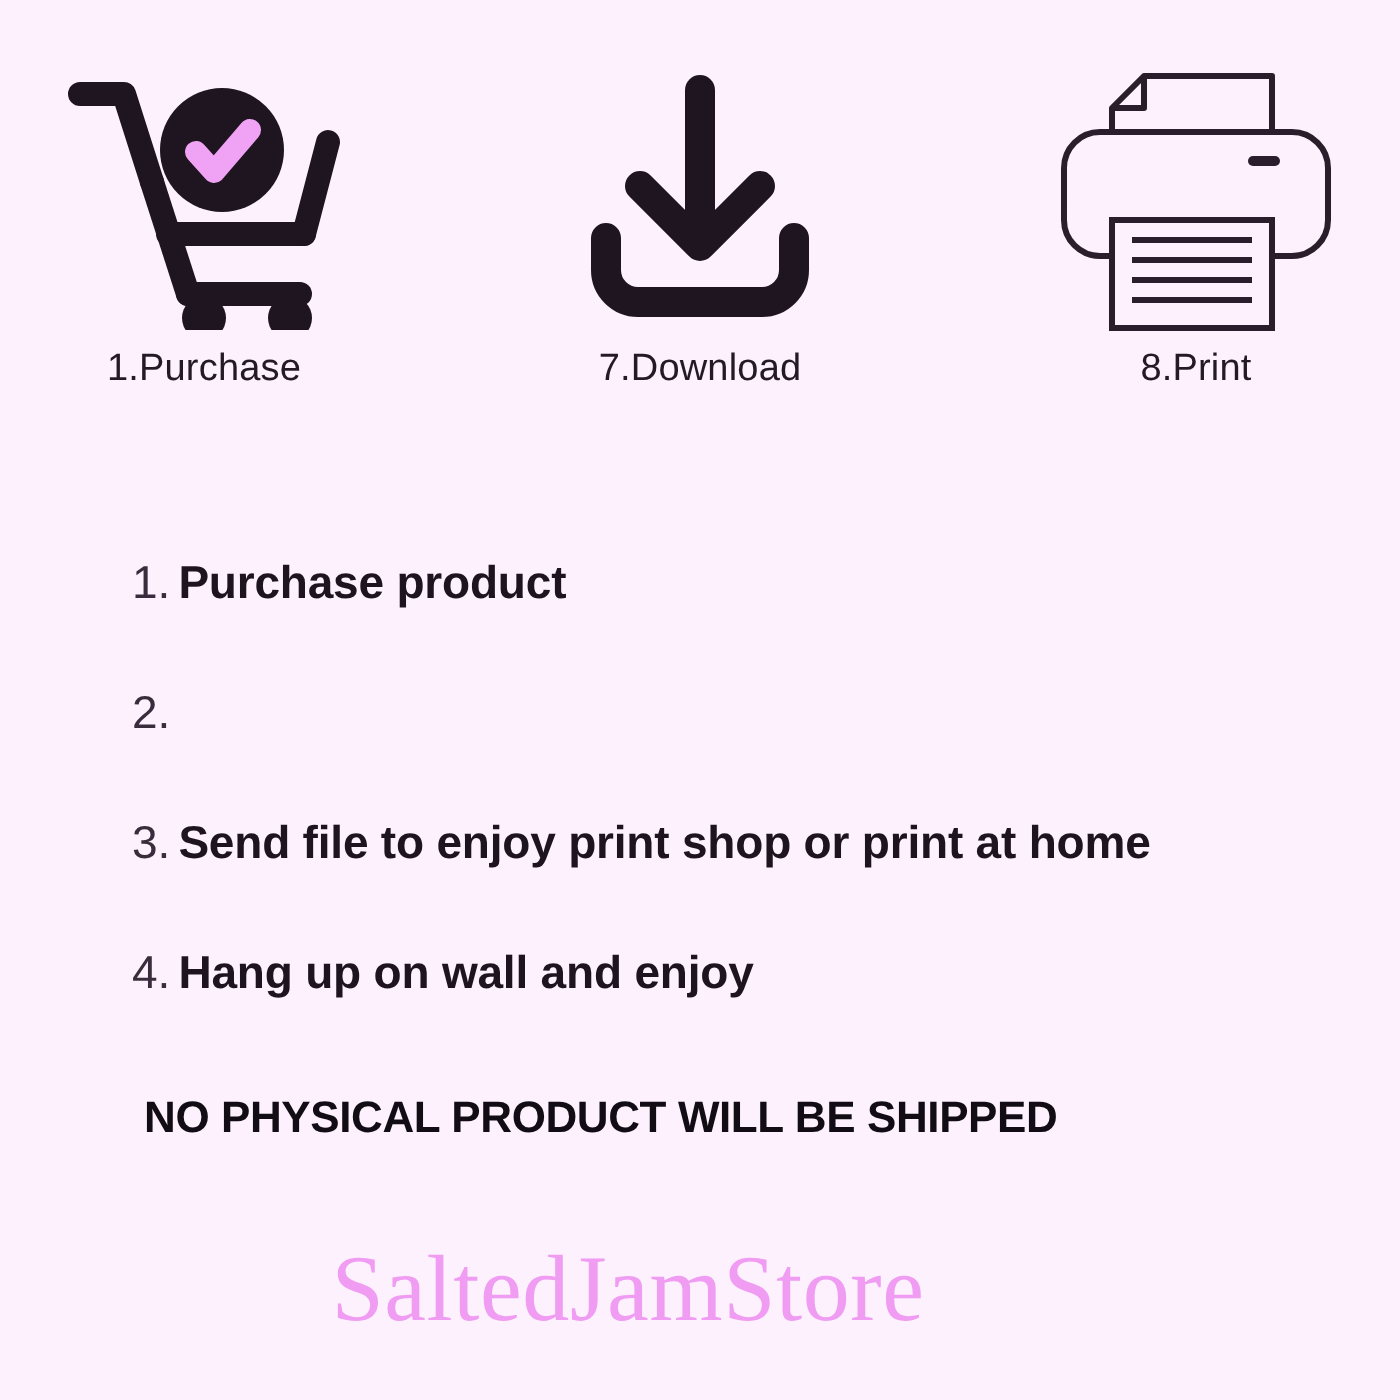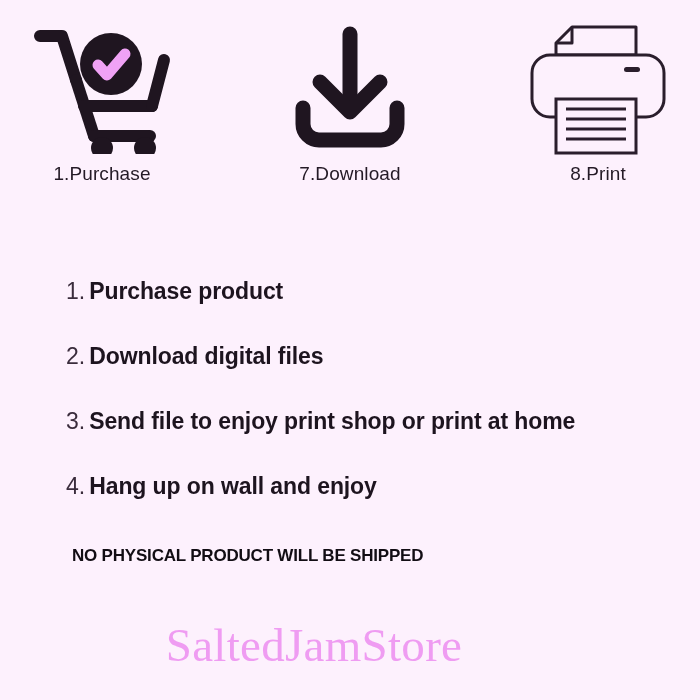--- a/index.html
+++ b/index.html
@@ -20,21 +20,21 @@
   .steps-strip {
     position: absolute;
     top: 0;
     left: 0;
     width: 700px;
     height: 200px;
     display: flex;
     align-items: flex-end;
     justify-content: space-between;
     box-sizing: border-box;
-    padding: 15px 22px;
+    padding: 4px 22px;
   }
   .step {
     width: 160px;
     display: flex;
     flex-direction: column;
     align-items: center;
   }
   .step-art {
     height: 145px;
     width: 150px;
@@ -77,21 +77,21 @@
     letter-spacing: -0.1px;
   }
 
   .disclaimer {
     position: absolute;
     top: 546px;
     left: 0;
     width: 700px;
     padding-left: 72px;
     box-sizing: border-box;
-    font-size: 17px;
+    font-size: 22px;
     font-weight: bold;
     letter-spacing: -0.2px;
     color: #120d14;
   }
 
   .brand {
     position: absolute;
     top: 618px;
     left: 0;
     width: 628px;
@@ -175,21 +175,20 @@
 
 </div>
 
 <div class="instructions">
   <div class="instr-row">
     <span class="instr-num">1.</span>
     <span class="instr-text">Purchase product</span>
   </div>
   <div class="instr-row">
     <span class="instr-num">2.</span>
-    <span class="instr-text">Download digital files</span>
   </div>
   <div class="instr-row">
     <span class="instr-num">3.</span>
     <span class="instr-text">Send file to enjoy print shop or print at home</span>
   </div>
   <div class="instr-row">
     <span class="instr-num">4.</span>
     <span class="instr-text">Hang up on wall and enjoy</span>
   </div>
 </div>

